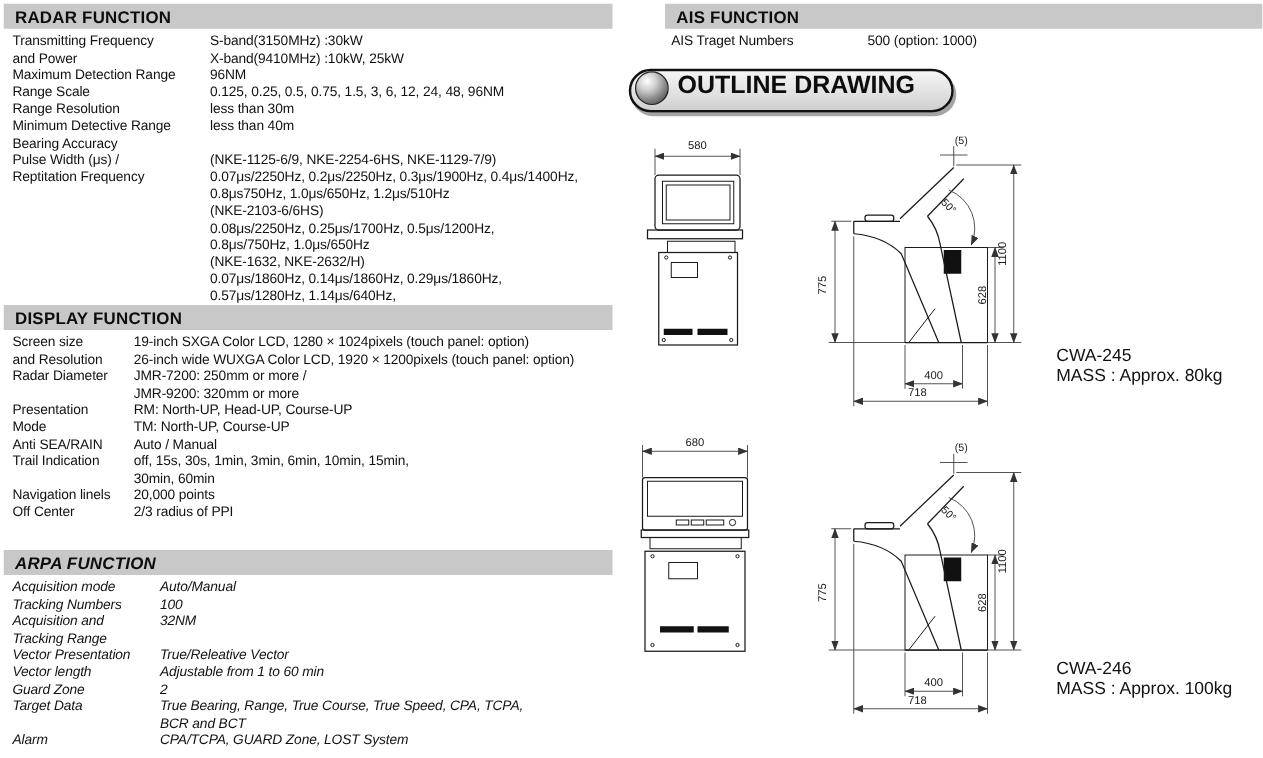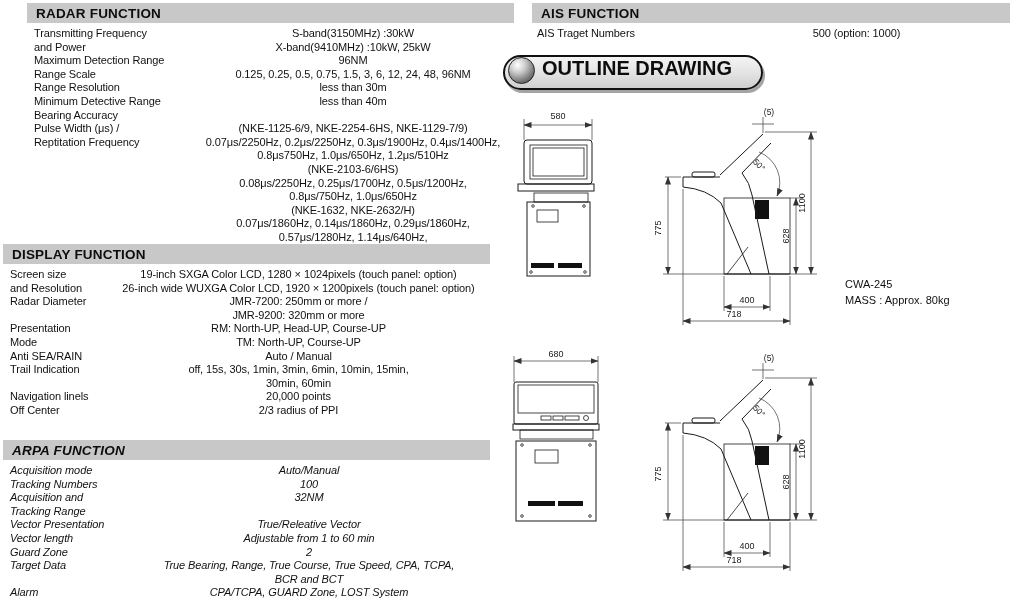--- a/index.html
+++ b/index.html
@@ -5,49 +5,49 @@
   html,body{margin:0;padding:0;background:#fff;}
   #page{position:relative;width:1010px;height:606px;background:#ffffff;
         font-family:"Liberation Sans",sans-serif;color:#111;overflow:hidden;}
   .section{position:absolute;width:487px;}
   .sec-header{background:#c8c8c8;height:20px;display:flex;align-items:center;
               padding-left:9px;box-sizing:border-box;}
   .sec-header span{font-weight:bold;font-size:13.5px;letter-spacing:.2px;color:#0d0d0d;}
   .spec-rows{padding:4px 0 0 7px;}
   .spec-row{display:flex;font-size:11px;line-height:13.6px;white-space:pre;letter-spacing:-0.1px;}
   .spec-label{flex:0 0 var(--lw,158px);}
-  .spec-value{flex:1 1 auto;text-align:center;}
+  .spec-value{flex:1 1 auto;}
   .rows-radar{--lw:158px}.rows-display{--lw:97px}.rows-arpa{--lw:118px}
   .rows-ais{--lw:157px;padding-left:5px;}
   
   #outline-badge{position:absolute;left:503px;top:55px;width:245px;height:31px;
     border:2.5px solid #111;border-radius:18px;
     background:linear-gradient(180deg,#f4f4f4 0%,#e2e2e2 55%,#cfcfcf 100%);
     box-shadow:2px 3px 0 rgba(90,90,90,.55);
     display:flex;align-items:flex-start;gap:7px;padding:0 8px 0 3px;box-sizing:content-box;}
   .badge-ball{width:25px;height:25px;border-radius:50%;flex:0 0 auto;
     background:radial-gradient(circle at 35% 28%,#ffffff 0%,#cfcfcf 30%,#8a8a8a 60%,#3c3c3c 95%);
     border:1px solid #222;}
   .badge-text{font-weight:bold;font-size:20px;color:#0d0d0d;white-space:nowrap;}
   
   .outline-svg{position:absolute;}
   .outline-svg .ln{stroke:#1a1a1a;stroke-width:1;fill:none;}
   .outline-svg .lnth{stroke:#1a1a1a;stroke-width:.8;fill:none;}
   .outline-svg .dim{stroke:#3a3a3a;stroke-width:.7;fill:none;}
   .outline-svg text{font-family:"Liberation Sans",sans-serif;fill:#1a1a1a;}
   .dim-t{font-size:9px;}
   .dim-s{font-size:8.5px;}
-  .model-label{position:absolute;font-size:11px;line-height:16px;color:#111;white-space:nowrap;}
+  .model-label{position:absolute;font-size:14px;line-height:16px;color:#111;white-space:nowrap;}
 </style>
 </head>
 <body>
 
 <div id="page">
 
-  <div class="section" style="left:3px;top:3px;margin-left:24px;">
+  <div class="section" style="left:3px;top:3px;">
     <div class="sec-header">
       <span>RADAR FUNCTION</span>
     </div>
     <div class="spec-rows rows-radar">
         <div class="spec-row"><span class="spec-label">Transmitting Frequency</span><span class="spec-value">S-band(3150MHz) :30kW</span></div>
         <div class="spec-row"><span class="spec-label">and Power</span><span class="spec-value">X-band(9410MHz) :10kW, 25kW</span></div>
         <div class="spec-row"><span class="spec-label">Maximum Detection Range</span><span class="spec-value">96NM</span></div>
         <div class="spec-row"><span class="spec-label">Range Scale</span><span class="spec-value">0.125, 0.25, 0.5, 0.75, 1.5, 3, 6, 12, 24, 48, 96NM</span></div>
         <div class="spec-row"><span class="spec-label">Range Resolution</span><span class="spec-value">less than 30m</span></div>
         <div class="spec-row"><span class="spec-label">Minimum Detective Range</span><span class="spec-value">less than 40m</span></div>
@@ -248,14 +248,18 @@
       <line class="dim" x1="219" y1="173" x2="219" y2="208"></line>
       <line class="dim" x1="265" y1="173" x2="265" y2="208"></line>
       <line class="dim" x1="219" y1="204" x2="265" y2="204" marker-start="url(#arr2)" marker-end="url(#arr2)"></line>
       <text class="dim-t" x="242" y="200" text-anchor="middle">400</text>
       <line class="dim" x1="178" y1="86" x2="178" y2="222"></line>
       <line class="dim" x1="285" y1="173" x2="285" y2="222"></line>
       <line class="dim" x1="178" y1="218" x2="285" y2="218" marker-start="url(#arr2)" marker-end="url(#arr2)"></line>
       <text class="dim-t" x="229" y="214" text-anchor="middle">718</text>
     </g>
   </svg>
+  <div class="model-label" style="left:845px;top:526px;">
+    <div>CWA-246</div>
+    <div>MASS : Approx. 100kg</div>
+  </div>
 
 </div>
 
 </body></html>

